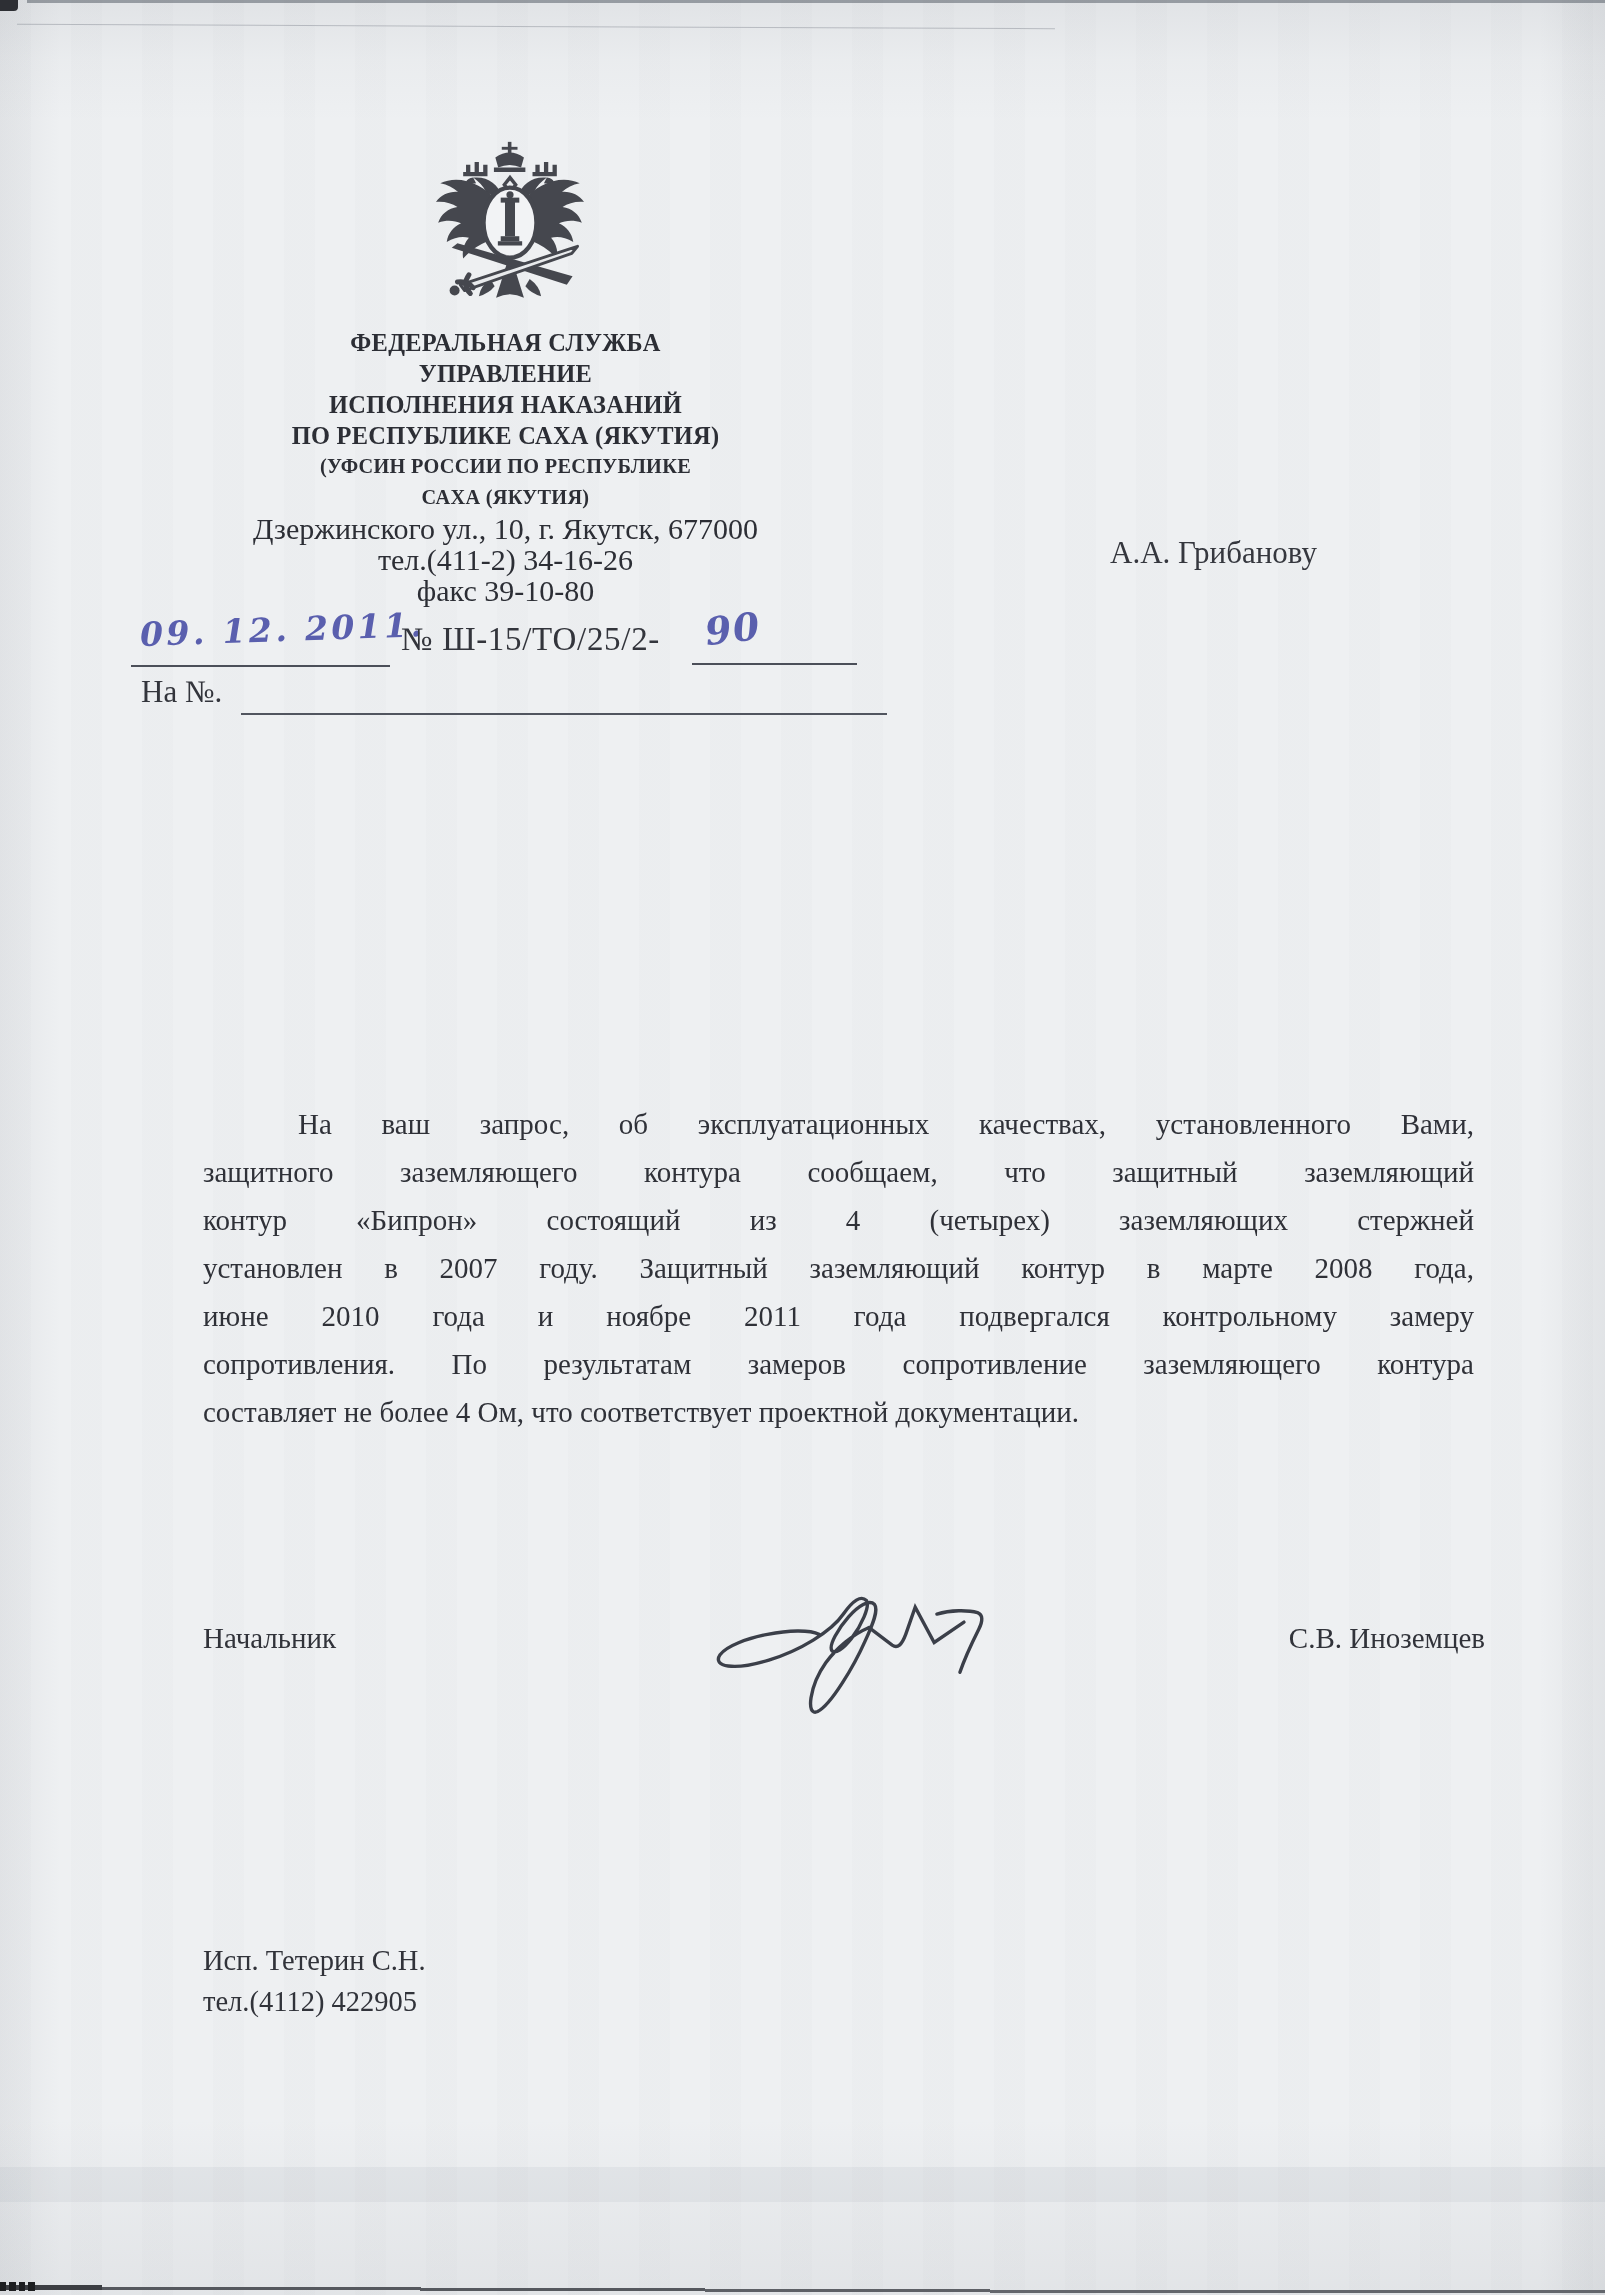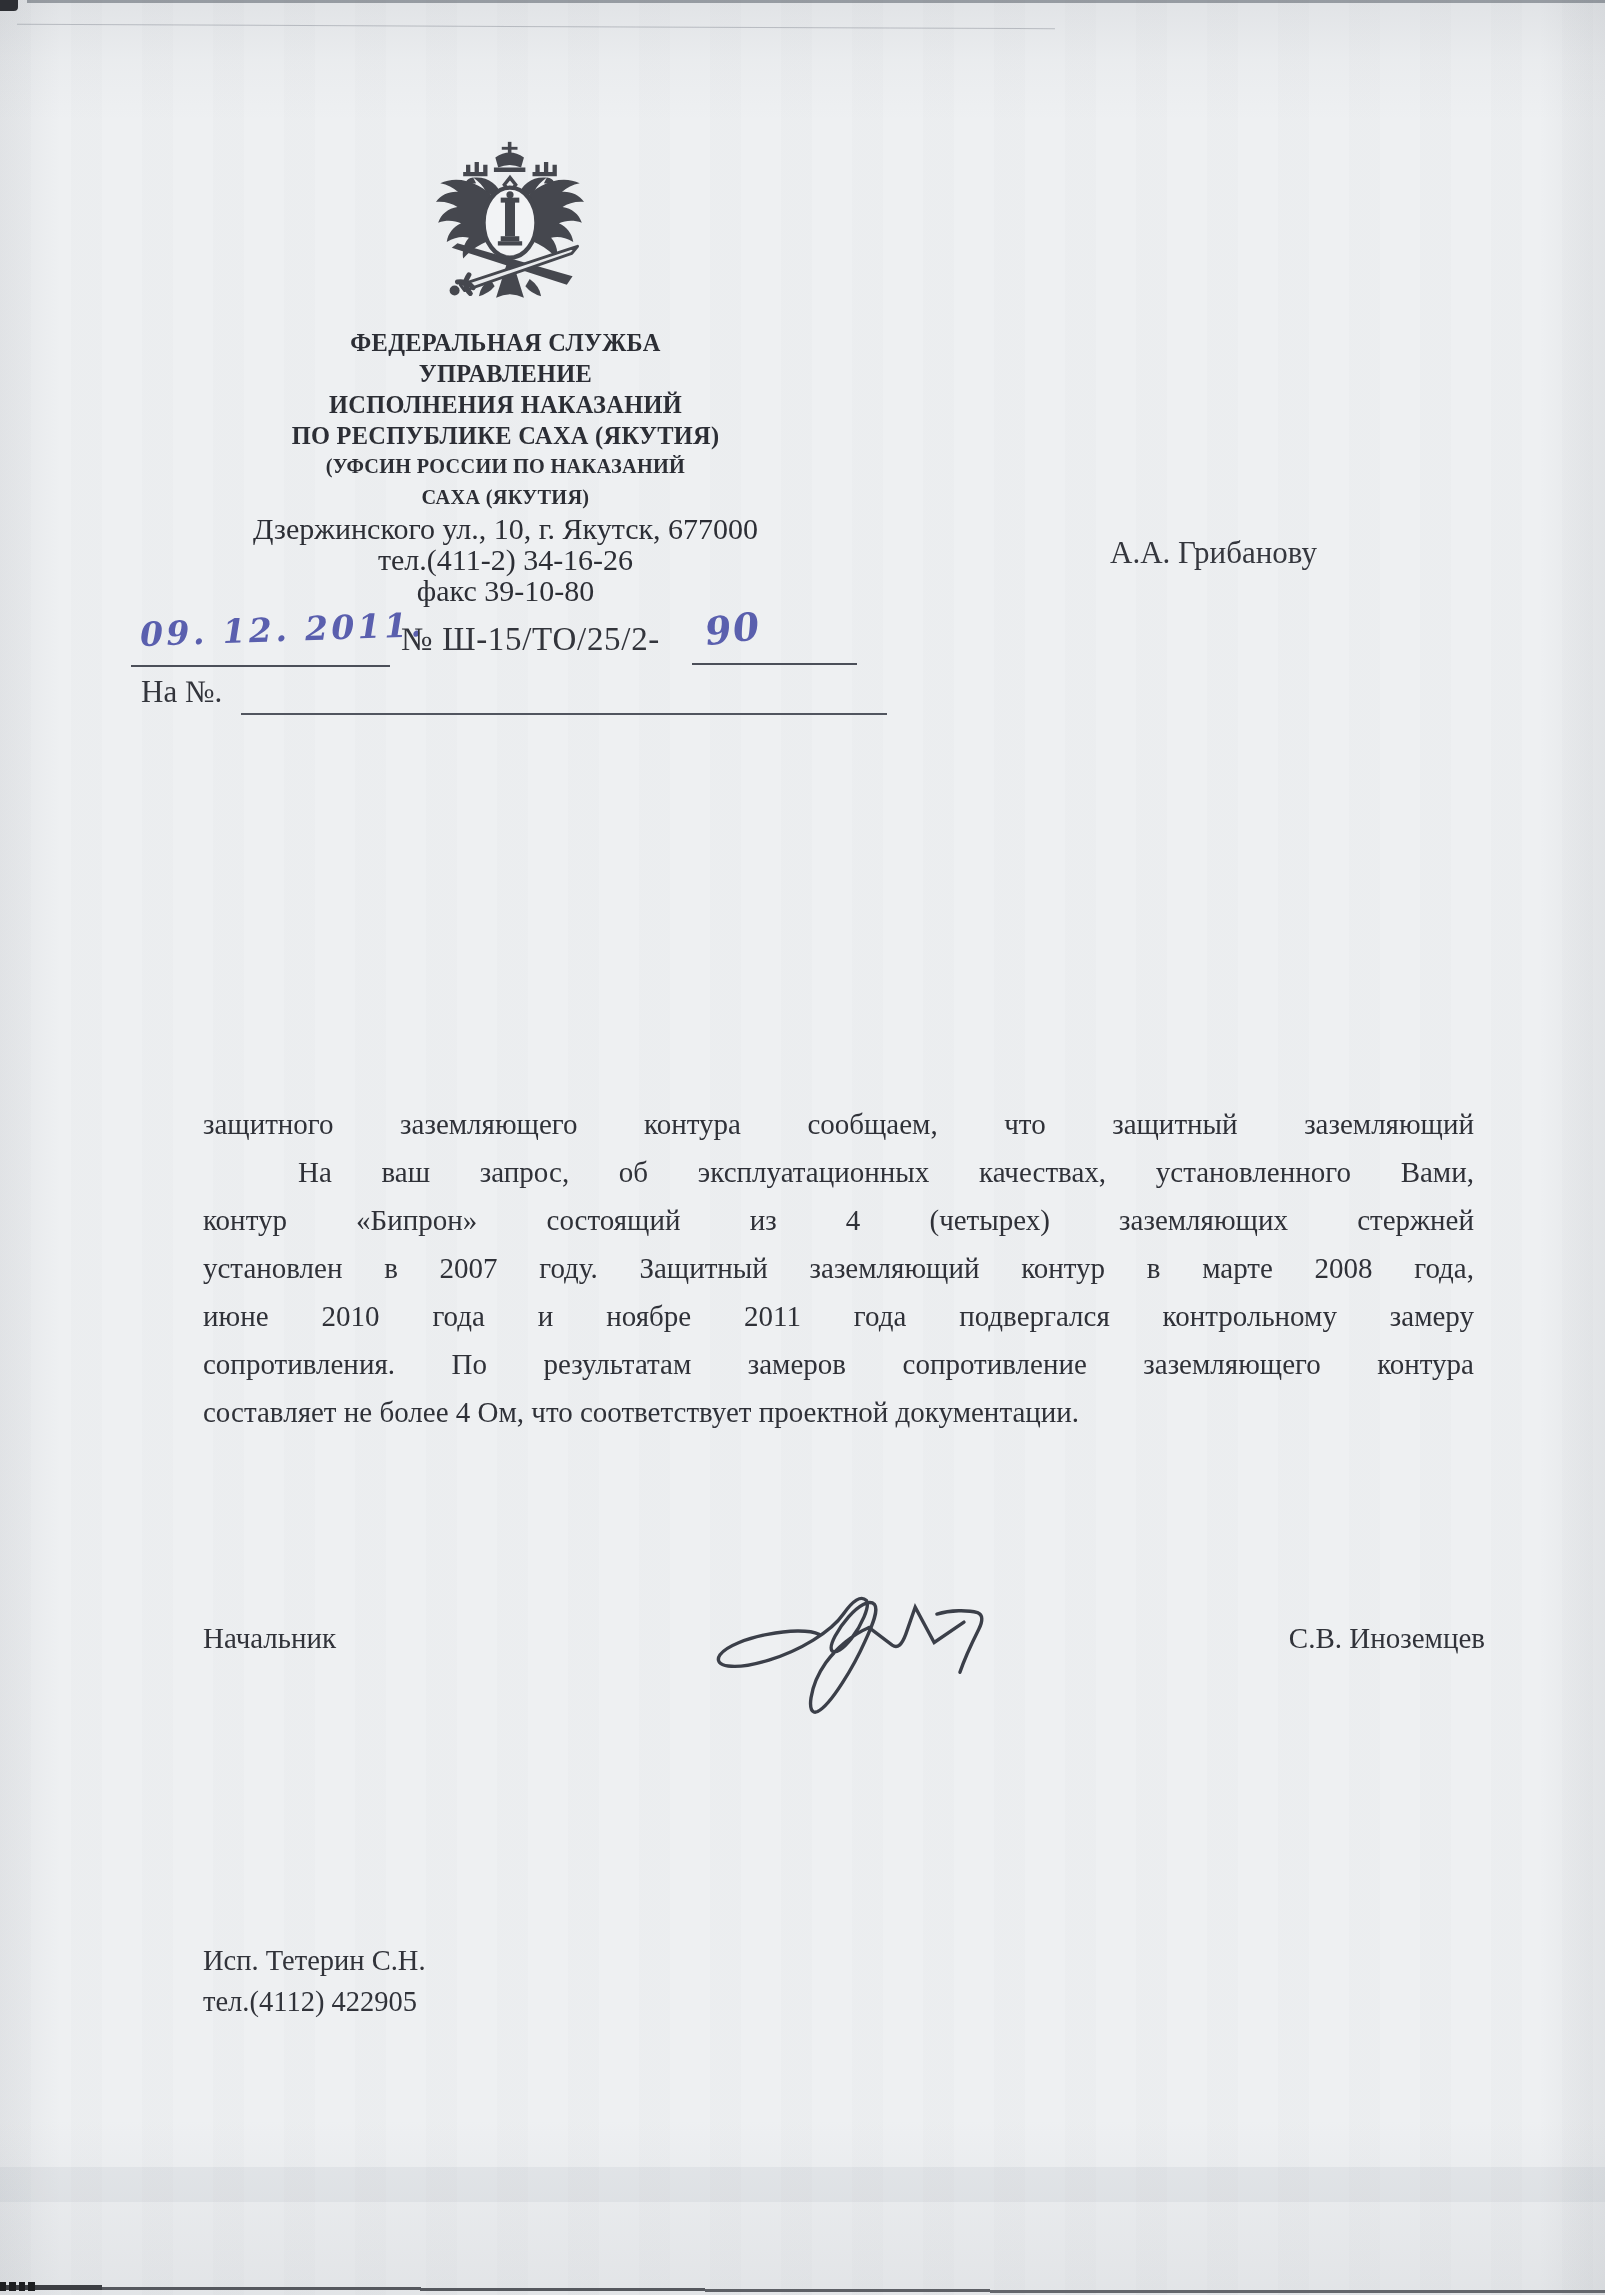--- a/index.html
+++ b/index.html
@@ -125,40 +125,40 @@
       <path d="M60,190 q-10,14 2,26 M44,200 q14,-2 22,8" stroke="#45474e" stroke-width="7" fill="none" stroke-linecap="round"></path>
       <circle cx="40" cy="212" r="7" fill="#45474e"></circle>
     </g>
   </svg>
 
   <div class="abs lh">
     <div class="lh-b1">ФЕДЕРАЛЬНАЯ СЛУЖБА</div>
     <div class="lh-b1">УПРАВЛЕНИЕ</div>
     <div class="lh-b1">ИСПОЛНЕНИЯ НАКАЗАНИЙ</div>
     <div class="lh-b1">ПО РЕСПУБЛИКЕ САХА (ЯКУТИЯ)</div>
-    <div class="lh-b2">(УФСИН РОССИИ ПО НАКАЗАНИЙ</div>
+    <div class="lh-b2">(УФСИН РОССИИ ПО РЕСПУБЛИКЕ</div>
     <div class="lh-b2">САХА (ЯКУТИЯ)</div>
     <div class="lh-r">Дзержинского ул., 10, г.  Якутск, 677000</div>
     <div class="lh-r">тел.(411-2) 34-16-26</div>
     <div class="lh-r">факс 39-10-80</div>
   </div>
 
   <div class="abs addr-name">А.А. Грибанову</div>
 
   <div class="abs handw ref-date">09. 12. 2011.</div>
   <div class="abs ref-no">№ Ш-15/ТО/25/2-</div>
   <div class="abs handw ref-90">90</div>
   <div class="abs u u-date"></div>
   <div class="abs u u-90"></div>
   <div class="abs ref-na">На №.</div>
   <div class="abs u-na"></div>
 
   <div class="abs bodytext">
+    <div class="ln first">На ваш запрос, об эксплуатационных качествах, установленного Вами,</div>
     <div class="ln">защитного заземляющего контура сообщаем, что защитный заземляющий</div>
-    <div class="ln first">На ваш запрос, об эксплуатационных качествах, установленного Вами,</div>
     <div class="ln">контур «Бипрон» состоящий из 4 (четырех) заземляющих стержней</div>
     <div class="ln">установлен в 2007 году. Защитный заземляющий контур в марте 2008 года,</div>
     <div class="ln">июне 2010 года и ноябре 2011 года подвергался контрольному замеру</div>
     <div class="ln">сопротивления. По результатам замеров сопротивление заземляющего контура</div>
     <div class="ln last">составляет не более 4 Ом, что соответствует проектной документации.</div>
   </div>
 
   <div class="abs sig-title">Начальник</div>
   <svg class="abs sig-svg" viewBox="0 0 480 245" xmlns="http://www.w3.org/2000/svg" fill="none" stroke="#3b3f49" stroke-width="5" stroke-linecap="round">
     <path d="M178,92 C150,78 52,96 32,122 C20,140 52,146 104,130 C150,116 196,88 214,62 C228,42 240,34 248,42 C254,50 240,80 226,98 C214,113 202,122 197,116 C192,108 206,84 222,66 C236,50 252,40 260,48 C266,56 258,76 246,102 C230,138 196,196 176,206 C158,214 164,168 188,134 C204,112 228,92 252,82"></path>

